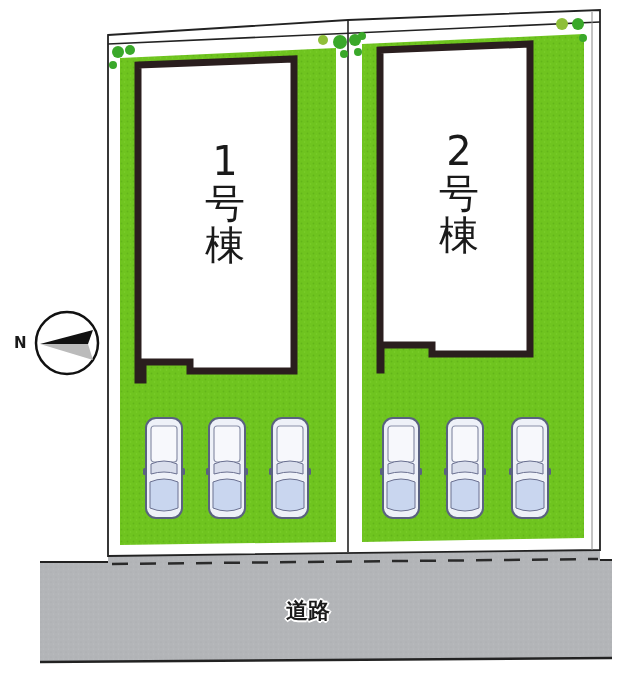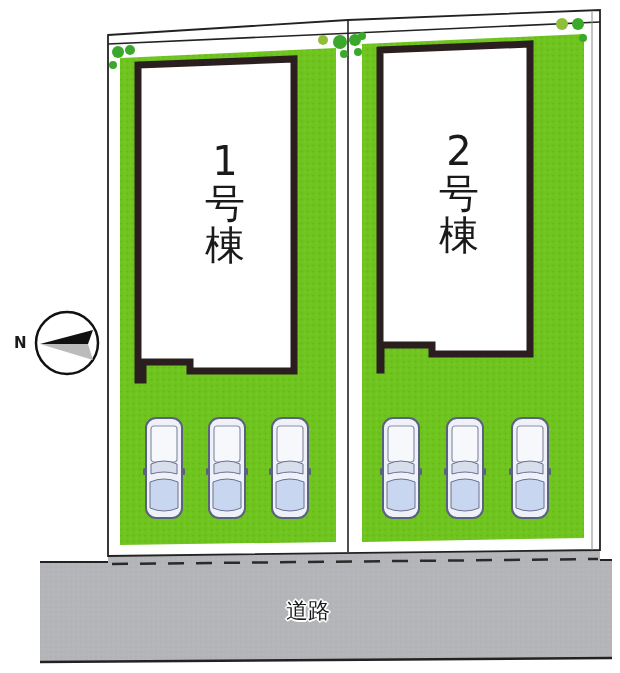--- a/index.html
+++ b/index.html
@@ -1,19 +1,19 @@
 <!DOCTYPE html>
 <html><head>
 <meta charset="utf-8">
 <style>
   html,body{margin:0;padding:0;background:#ffffff;}
   body{width:620px;height:673px;position:relative;overflow:hidden;font-family:"DejaVu Sans",sans-serif;}
   #stage{position:absolute;left:0;top:0;width:620px;height:673px;}
   .bldg-label{position:absolute;font-family:"DejaVu Sans",sans-serif;color:#1a1a1a;text-align:center;line-height:1.05;font-size:40px;}
-  .road-label{position:absolute;font-family:"DejaVu Sans",sans-serif;font-weight:normal;font-size:22px;color:#1a1a1a;
+  .road-label{position:absolute;font-family:"DejaVu Sans",sans-serif;font-weight:bold;font-size:22px;color:#1a1a1a;
     text-shadow:-2px 0 #fff,2px 0 #fff,0 -2px #fff,0 2px #fff,-1px -1px #fff,1px 1px #fff,-1px 1px #fff,1px -1px #fff;}
   .compass-n{position:absolute;font-family:"DejaVu Sans",sans-serif;font-size:15px;font-weight:bold;color:#1a1a1a;}
 </style>
 </head>
 <body>
 
 <div id="stage">
   <svg width="620" height="673" viewBox="0 0 620 673" xmlns="http://www.w3.org/2000/svg">
     <defs>
       <pattern id="grass" width="6" height="6" patternUnits="userSpaceOnUse">

